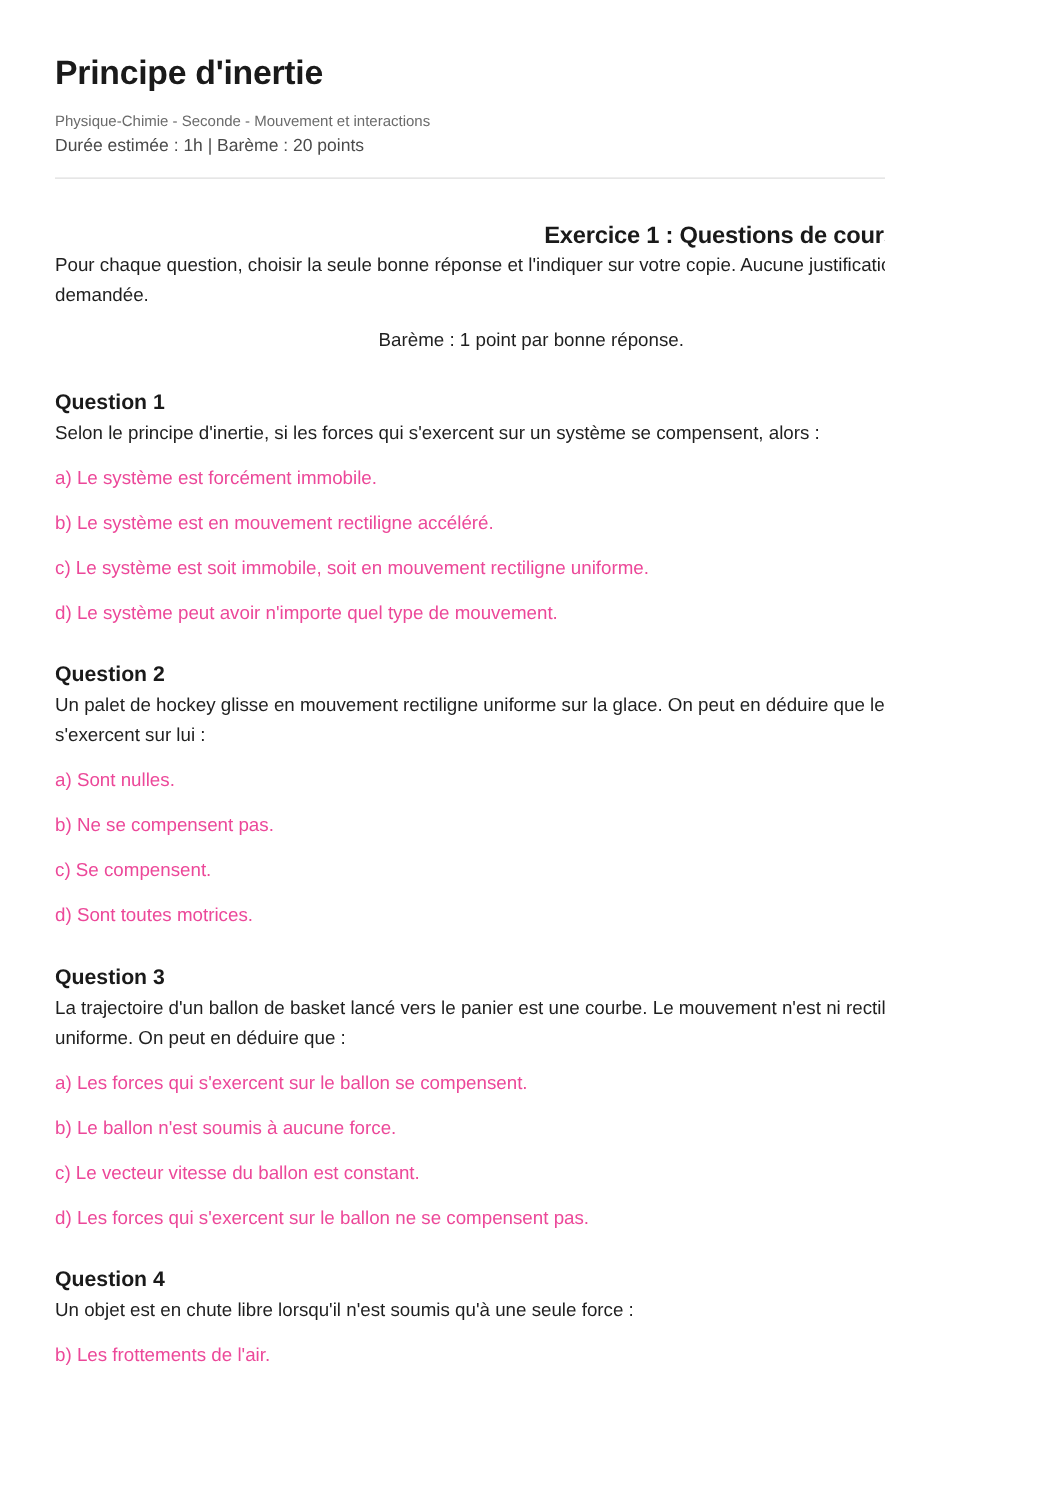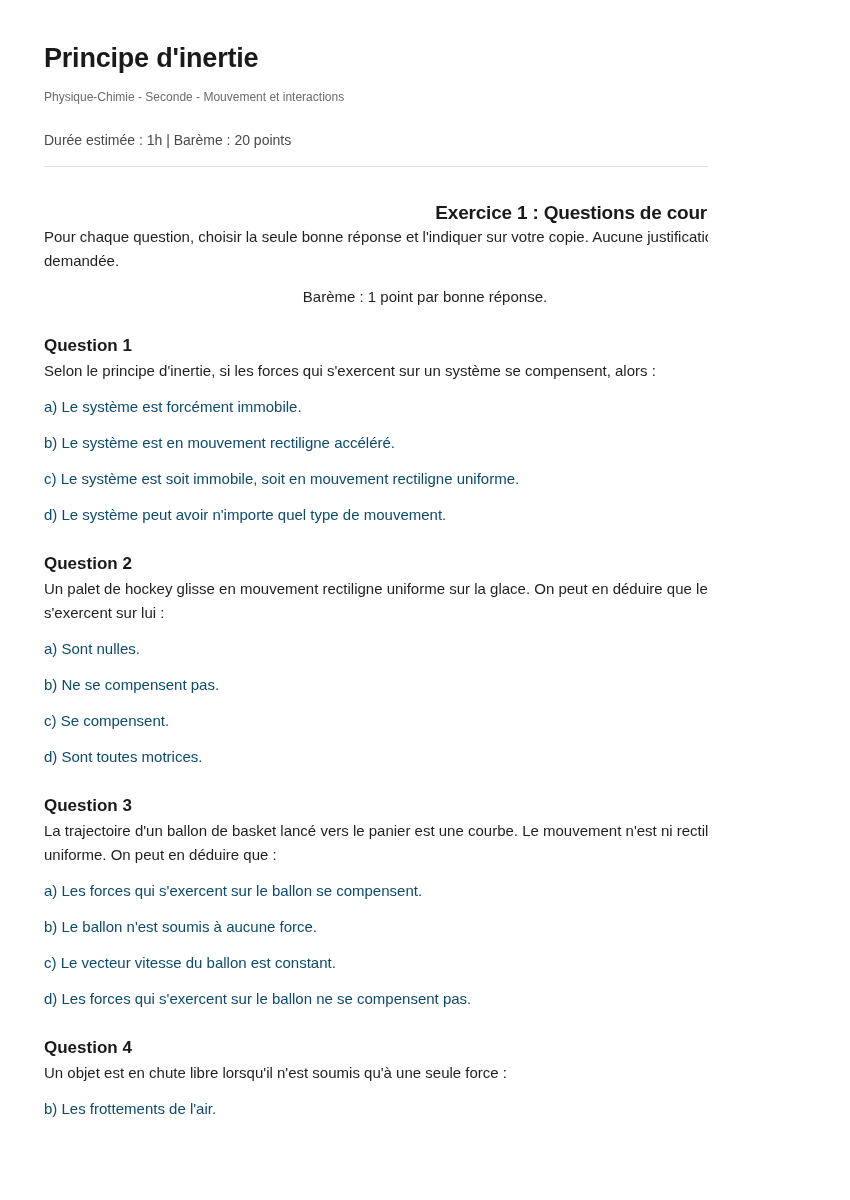--- a/index.html
+++ b/index.html
@@ -33,21 +33,21 @@
     }
     .doc-subtitle {
       font-size: 12px;
       color: #6b6b6b;
       margin-top: 13px;
       line-height: 20px;
     }
     .doc-meta {
       font-size: 14px;
       color: #4a4a4a;
-      margin-top: 24px;
+      margin-top: 0;
       line-height: 18px;
     }
     .divider {
       border: none;
       border-top: 1px solid #dedede;
       margin: 17px 0 0 0;
       width: 762px;
     }
     .exercise-title {
       font-size: 19px;
@@ -73,21 +73,21 @@
       margin: 26px 0 0 0;
       line-height: 22px;
     }
     .question-text {
       margin-top: 2px;
     }
     .option {
       margin-top: 12px;
       font-size: 15px;
       line-height: 24px;
-      color: #0c4a6e;
+      color: #ec4899;
     }
     .content { width: 762px; }
   </style>
 </head>
 <body>
 
 <div class="page">
   <div class="content">
     <h1 class="doc-title">Principe d'inertie</h1>
     <div class="doc-subtitle">Physique-Chimie - Seconde - Mouvement et interactions</div>

